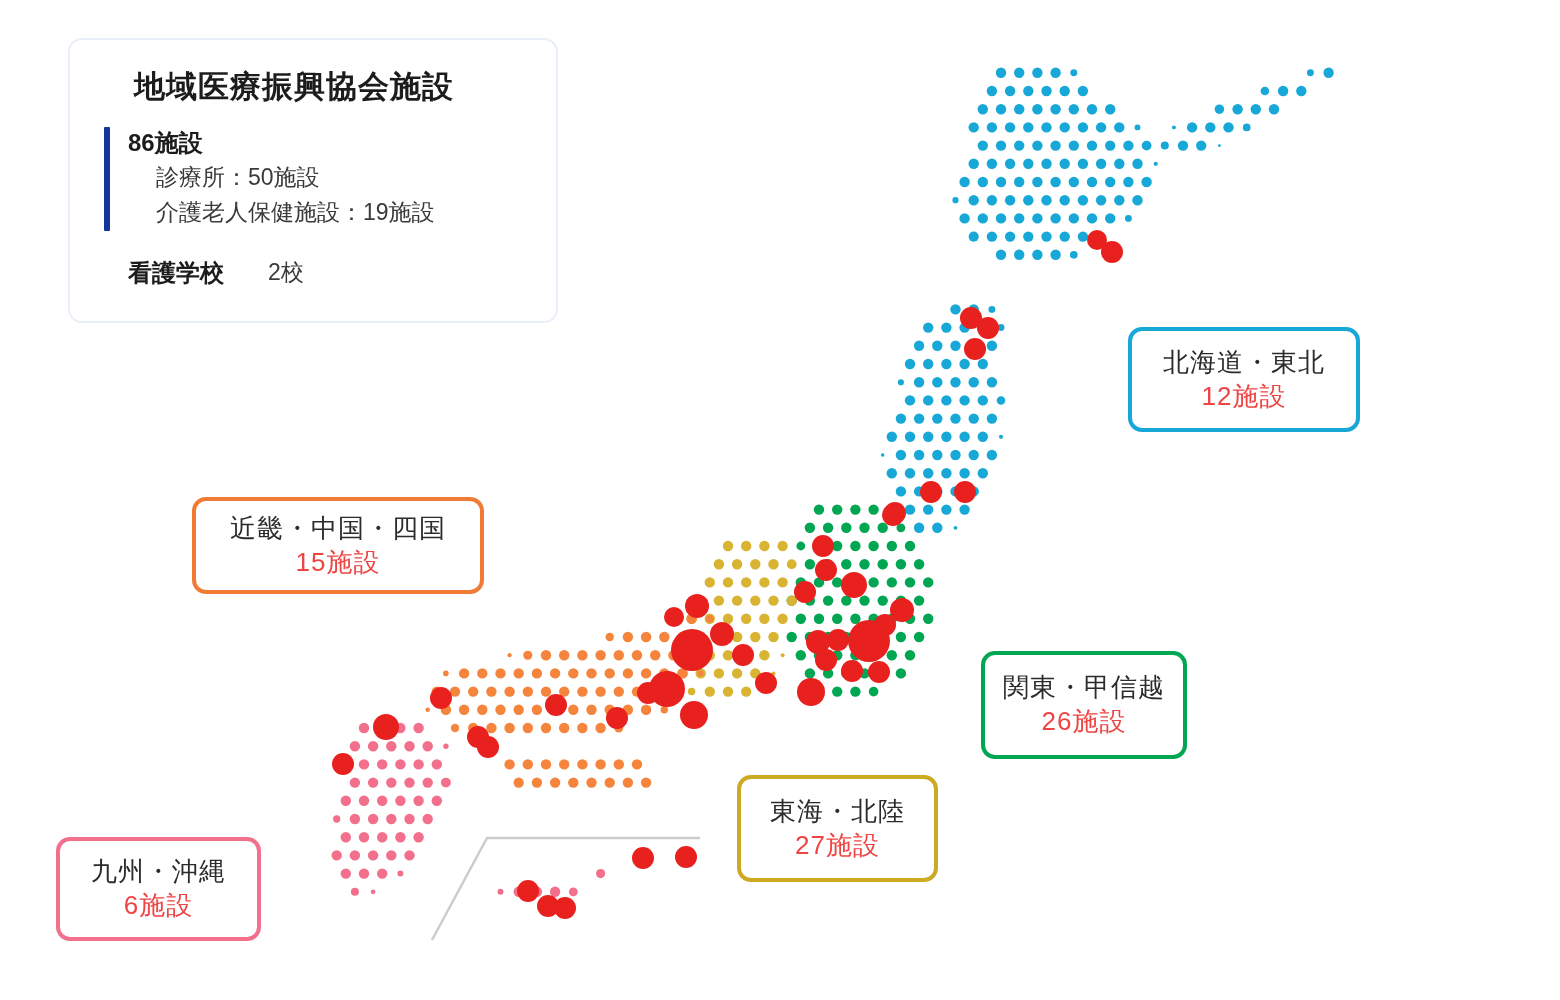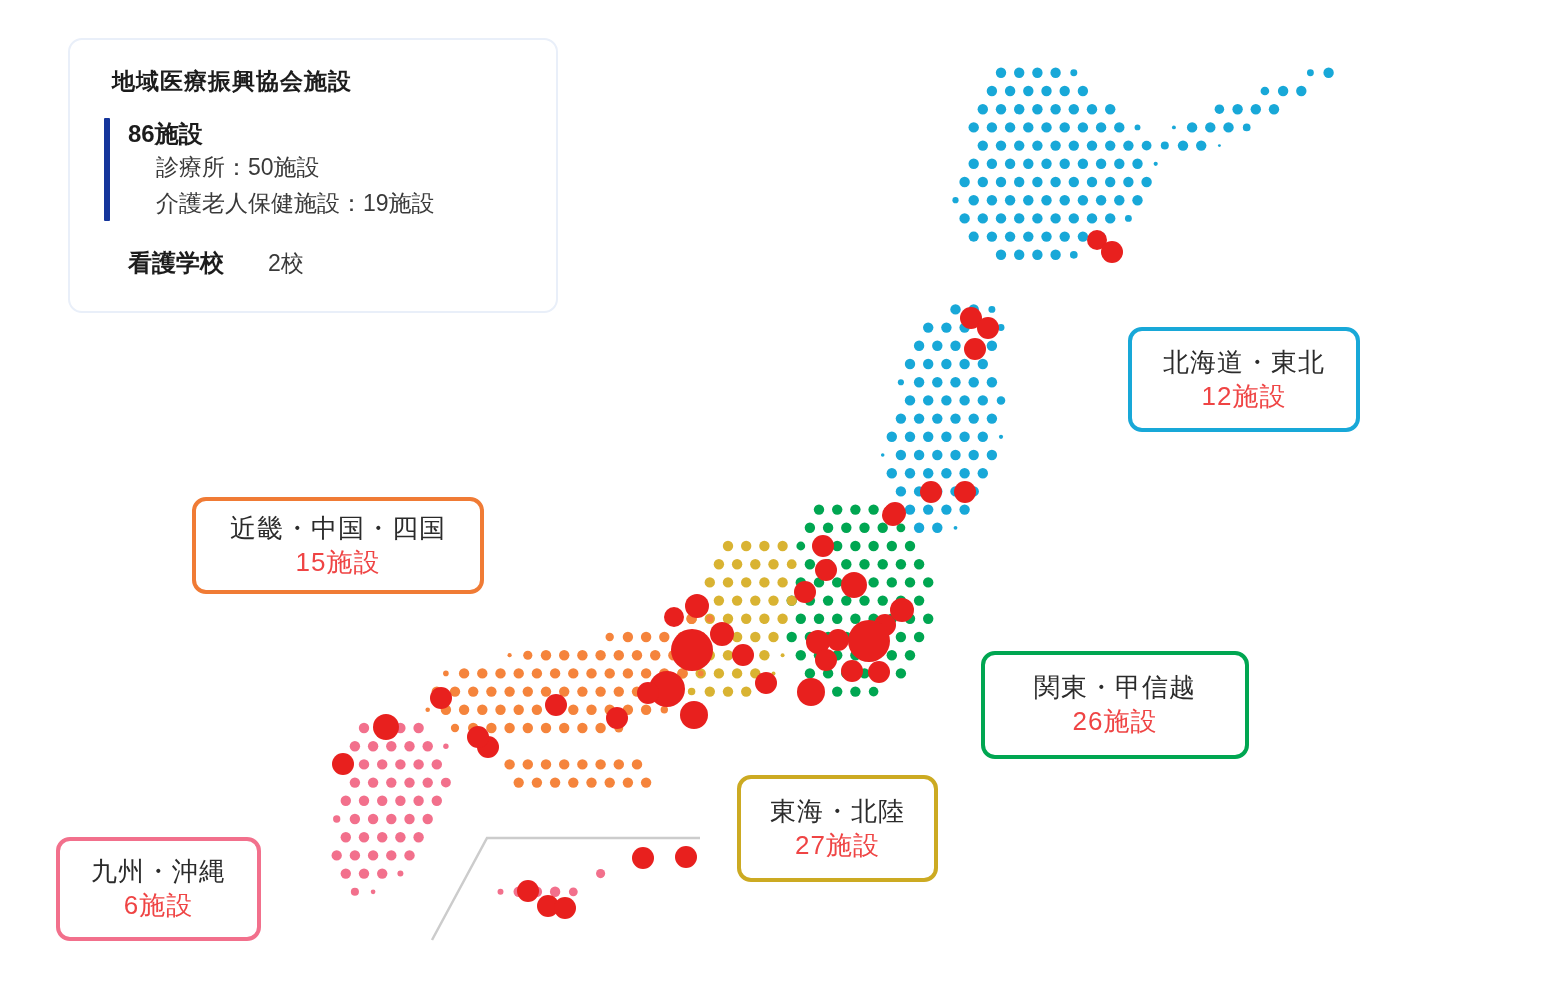--- a/index.html
+++ b/index.html
@@ -20,22 +20,22 @@
   
   .legend-card{
     position:absolute;left:68px;top:38px;width:490px;
     background:#ffffff;
     border:2px solid #e9eff9;
     border-radius:14px;
     box-sizing:border-box;
     padding:28px 30px 26px 34px;
   }
   .legend-title{
-    font-size:23px;font-weight:bold;color:#1c1c1c;
-    letter-spacing:1px;line-height:1.2;margin:0 0 22px 8px;
+    font-size:31px;font-weight:bold;color:#1c1c1c;
+    letter-spacing:1px;line-height:1.2;margin:0 0 22px 30px;
   }
   .legend-group{display:flex;align-items:stretch;margin-bottom:6px;}
   .accent-bar{width:6px;border-radius:1px;flex:0 0 auto;margin-right:18px;}
   .accent-navy{background:#15359b;}
   .accent-blue{background:#0f2ff2;}
   .legend-body{flex:1 1 auto;}
   .legend-head{font-size:24px;font-weight:bold;color:#1c1c1c;line-height:1.35;}
   .legend-sub{font-size:23px;color:#3a3a3a;line-height:1.55;margin-left:28px;font-weight:normal;}
   .legend-group.school{margin-top:26px;align-items:center;}
   .school-row{display:flex;align-items:center;}
@@ -579,21 +579,21 @@
         </div>
       </div>
     </div>
   </div>
 
   <div class="region-box" style="left: 1128px; top: 327px; width: 232px; height: 105px; border-color: rgb(24, 168, 216);">
     <div class="region-name">北海道・東北</div>
     <div class="region-count">12施設</div>
   </div>
 
-  <div class="region-box" style="left: 981px; top: 651px; width: 268px; height: 108px; border-color: rgb(0, 166, 81);">
+  <div class="region-box" style="left: 981px; top: 651px; width: 206px; height: 108px; border-color: rgb(0, 166, 81);">
     <div class="region-name">関東・甲信越</div>
     <div class="region-count">26施設</div>
   </div>
 
   <div class="region-box" style="left: 737px; top: 775px; width: 201px; height: 107px; border-color: rgb(204, 170, 34);">
     <div class="region-name">東海・北陸</div>
     <div class="region-count">27施設</div>
   </div>
 
   <div class="region-box" style="left: 192px; top: 497px; width: 292px; height: 97px; border-color: rgb(240, 123, 53);">

